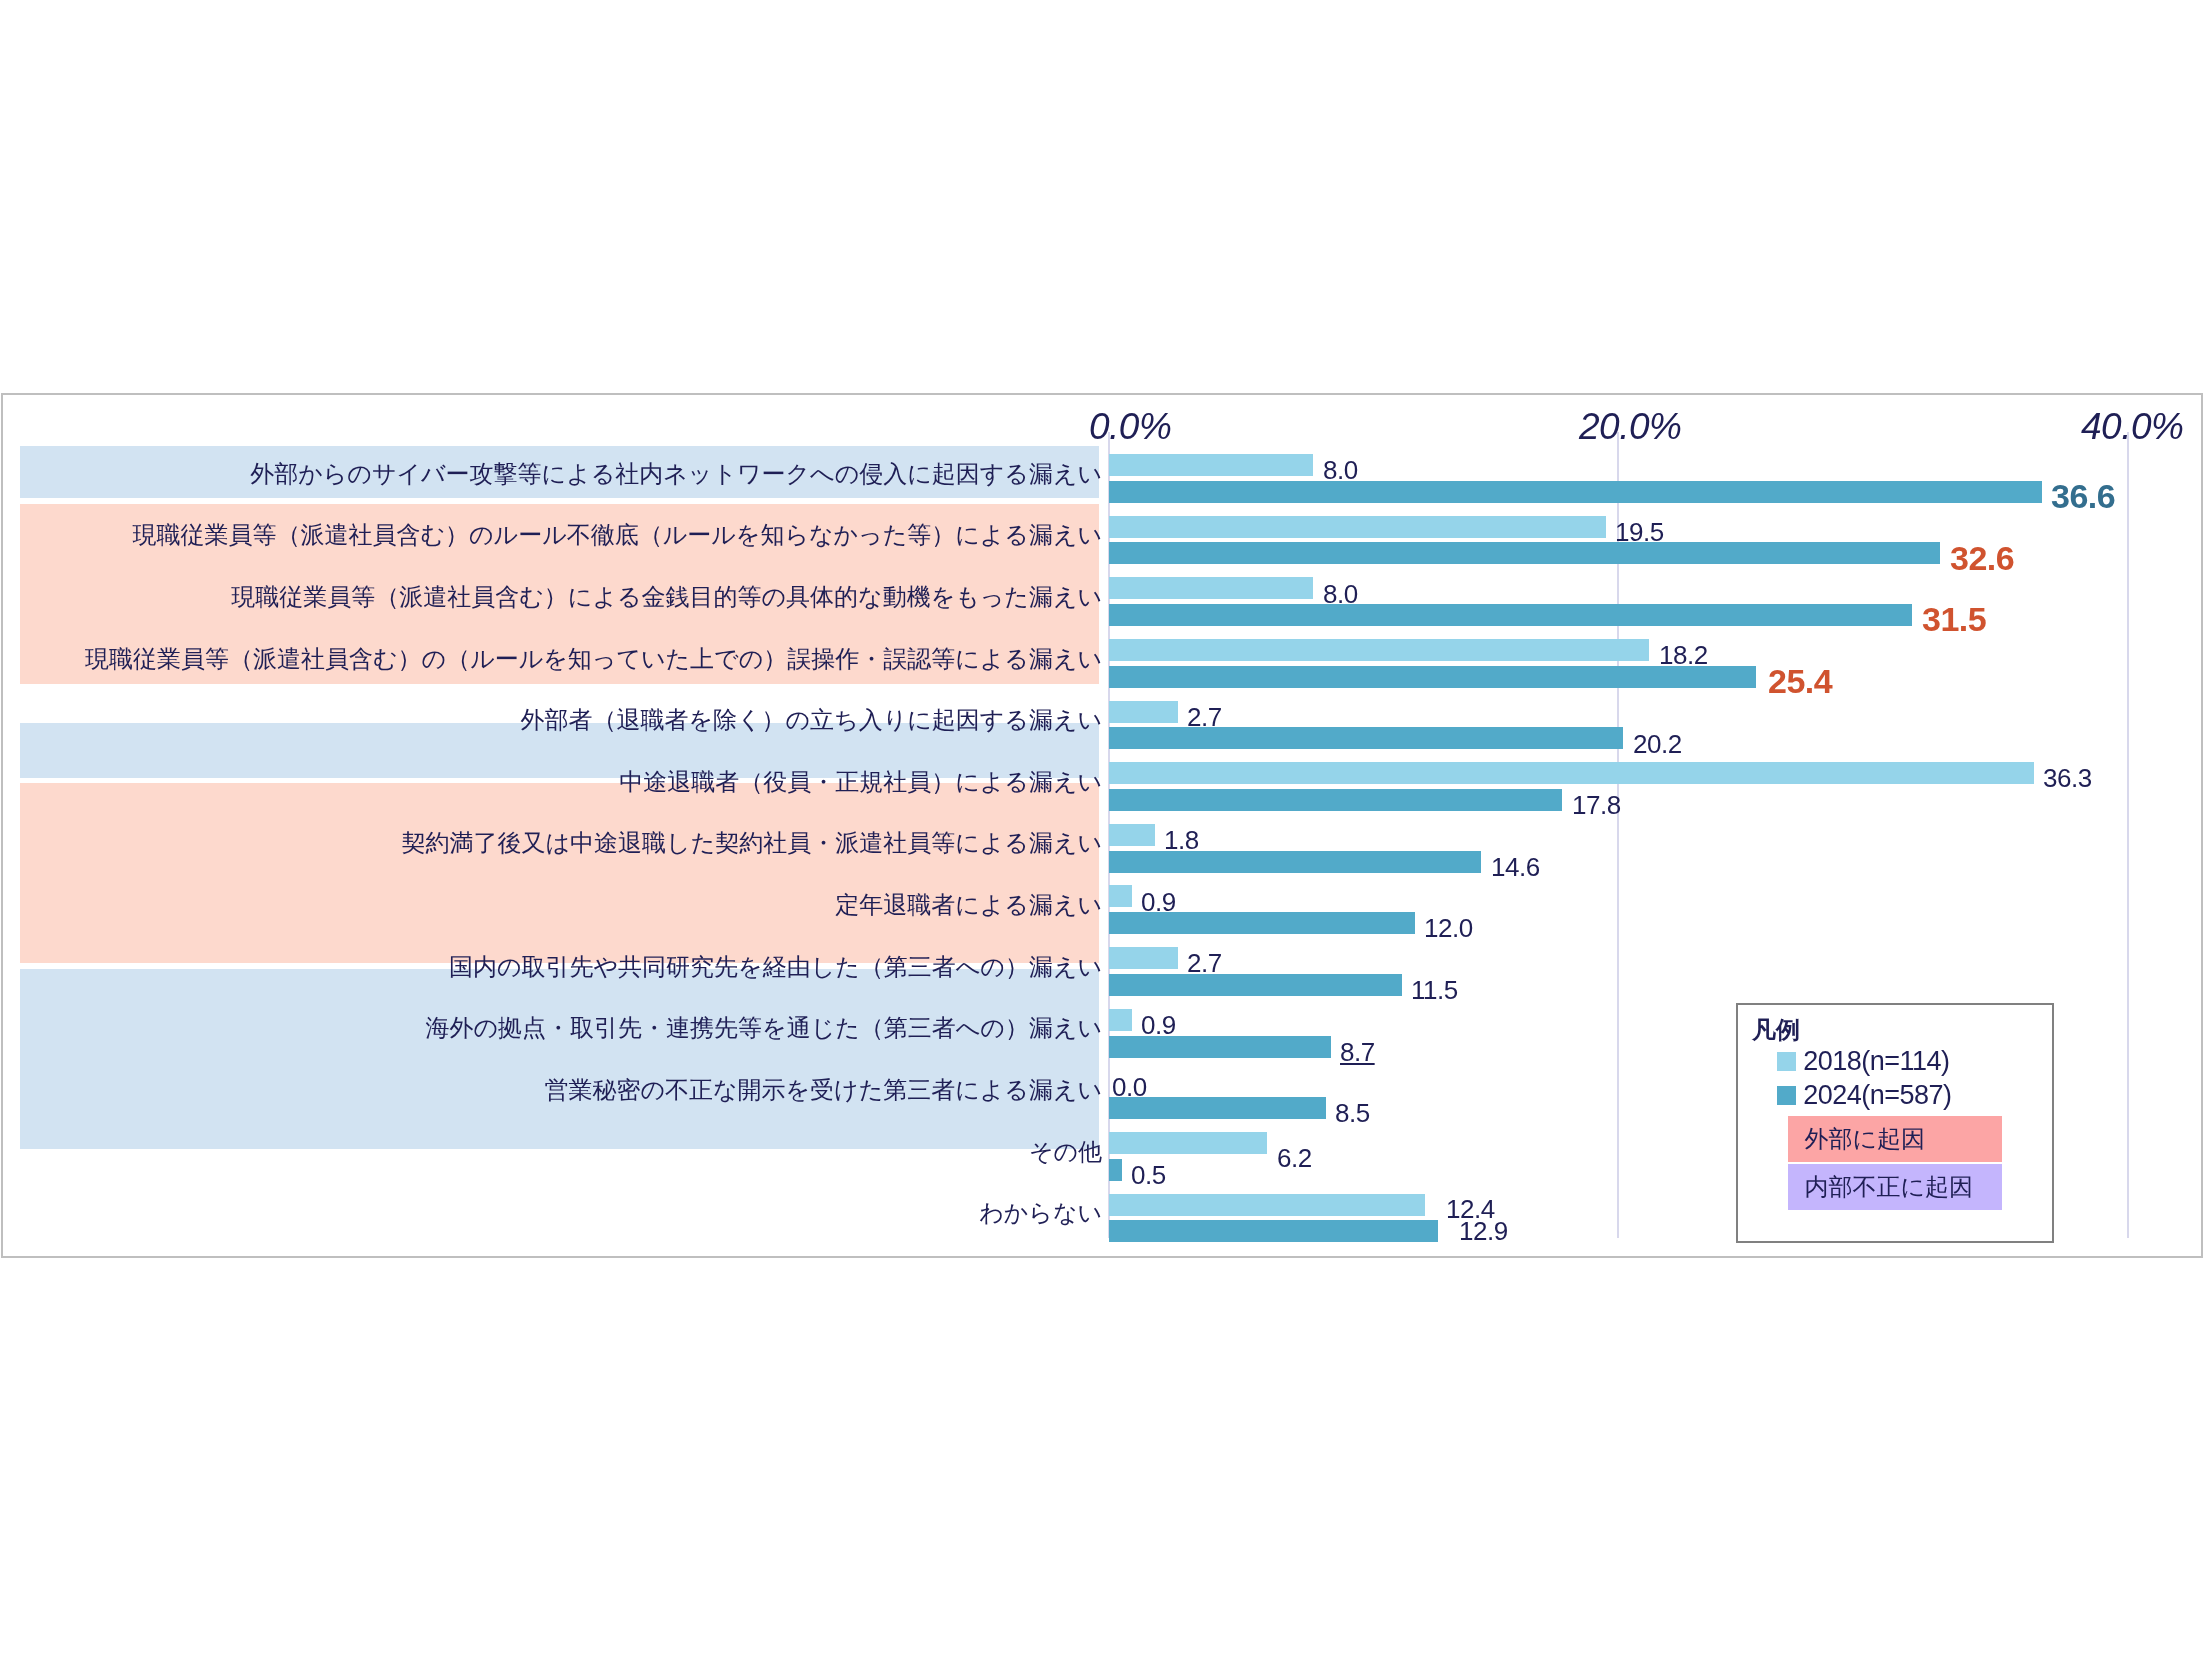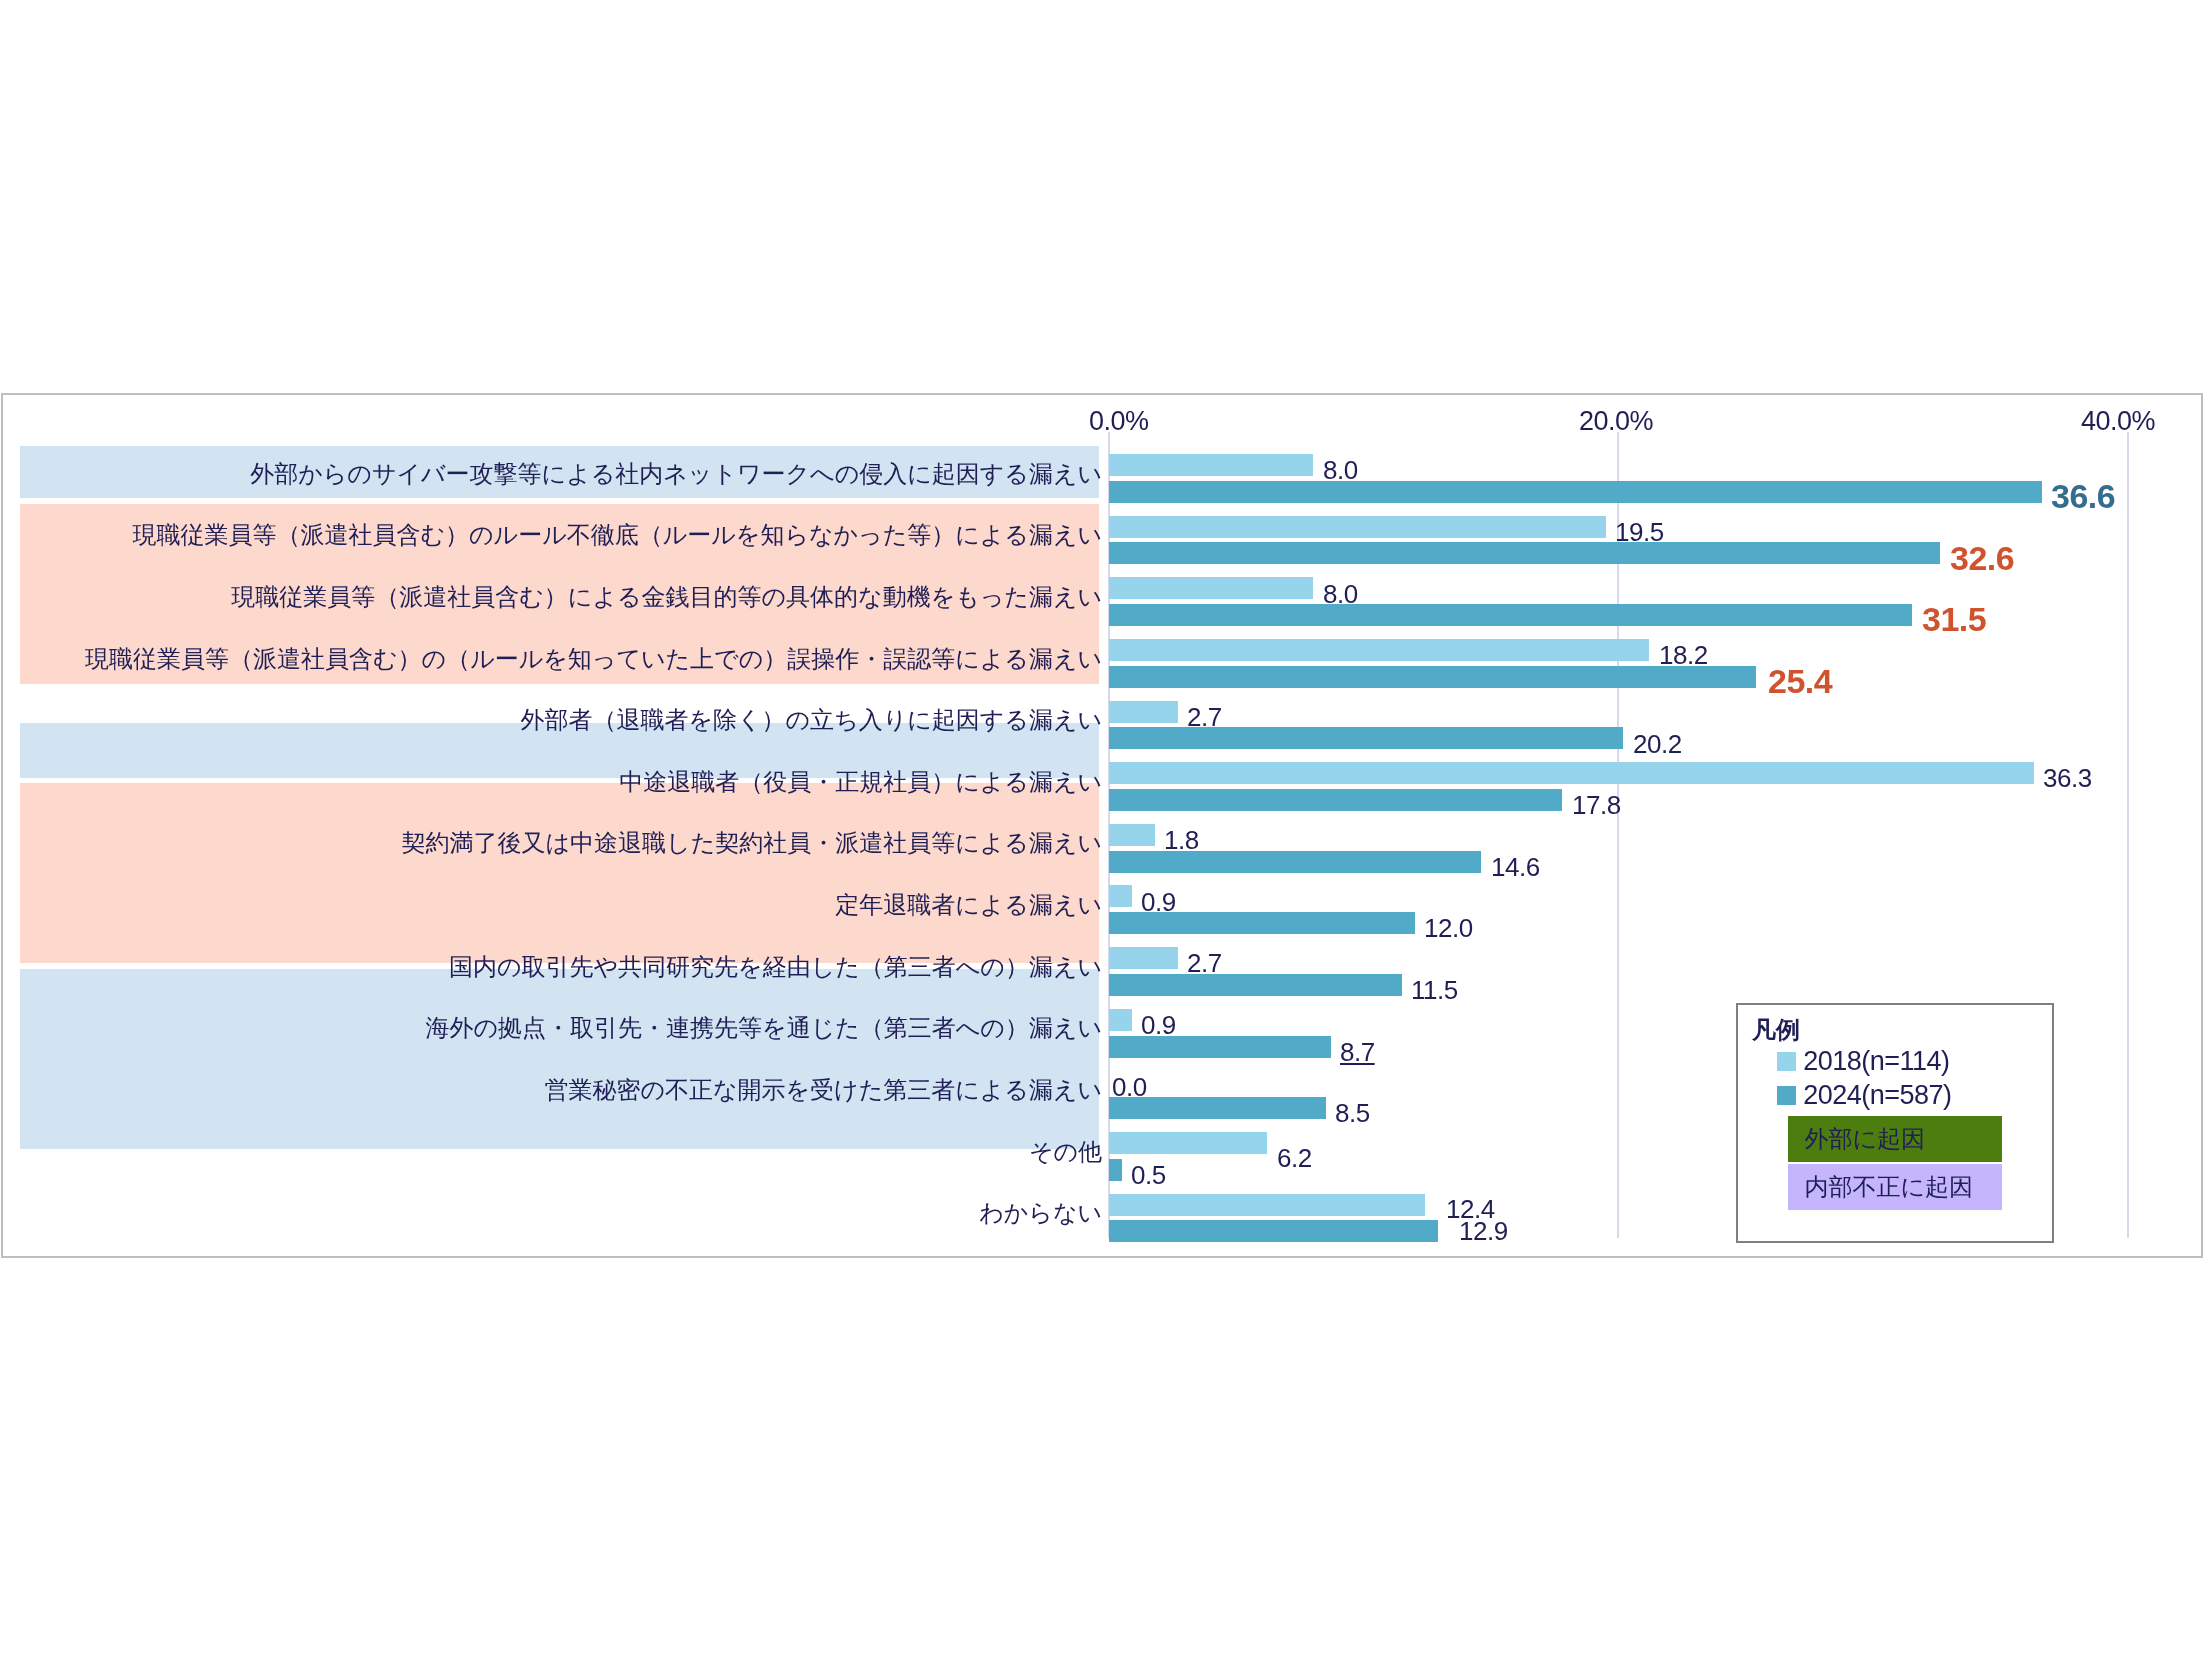--- a/index.html
+++ b/index.html
@@ -23,24 +23,25 @@
     width: 2202px;
     height: 865px;
     border: 2.7px solid #bfbfbf;
     box-sizing: border-box;
     background: #ffffff;
   }
 
   
   .axis-label {
     position: absolute;
-    font-size: 27px;
+    font-size: 37px;
     color: #1f1f55;
     white-space: nowrap;
     letter-spacing: -0.5px;
+    font-style: italic;
   }
 
   
   #plot-area {
     position: absolute;
     left: 1108px;
     top: 432px;
     width: 1020px;   
     height: 818px;
   }
@@ -257,21 +258,21 @@
   <div class="legend-series" style="top:41px;">
     <span class="legend-swatch" style="background:#95d4ea;"></span>
     <span class="legend-series-label">2018(n=114)</span>
   </div>
 
   <div class="legend-series" style="top:75px;">
     <span class="legend-swatch" style="background:#52aac9;"></span>
     <span class="legend-series-label">2024(n=587)</span>
   </div>
 
-  <div class="legend-band" style="top:111px; background:#4d7c0f;font-family:Liberation Serif, serif;">
+  <div class="legend-band" style="top:111px; background:#fca5a5;font-family:Liberation Serif, serif;">
     <span>外部に起因</span>
   </div>
 
   <div class="legend-band" style="top:159px; background:#c4b5fd;">
     <span>内部不正に起因</span>
   </div>
 </div>
 
 
 </body></html>

